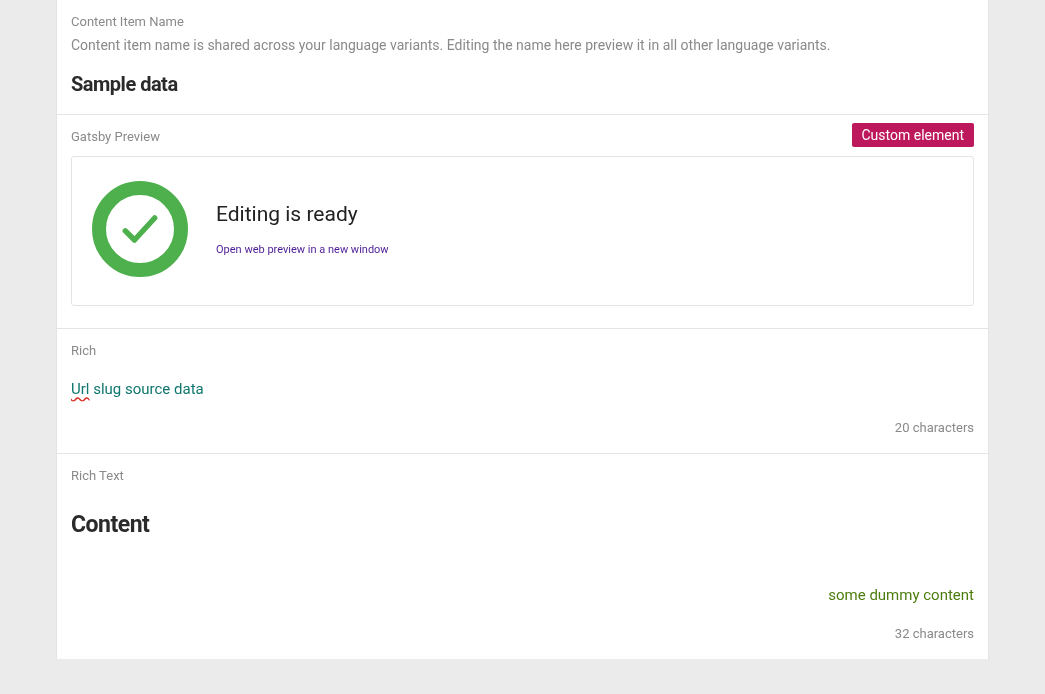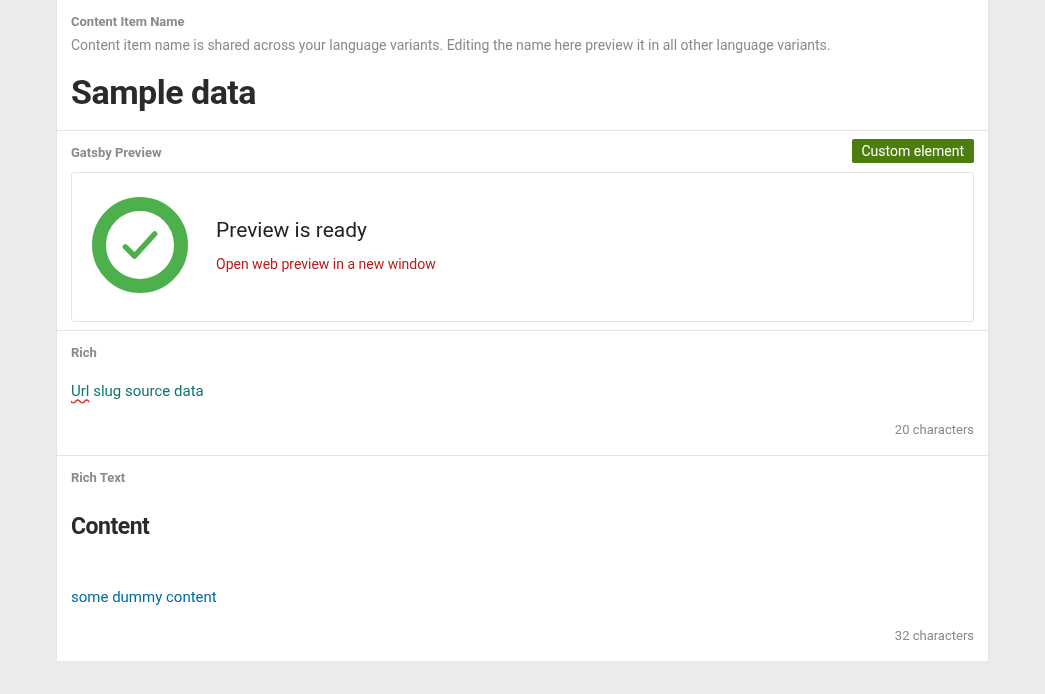--- a/index.html
+++ b/index.html
@@ -19,41 +19,41 @@
       border-left: 1px solid #e4e4e4;
       border-right: 1px solid #e4e4e4;
     }
     .section {
       border-bottom: 1px solid #e4e4e4;
       padding: 14px 14px 18px 14px;
       position: relative;
     }
     .section-label {
       font-size: 13px;
-      font-weight: 700;
+      font-weight: 400;
       color: #8a8a8a;
       margin-bottom: 6px;
     }
     .section-help {
       font-size: 14px;
       color: #8a8a8a;
       line-height: 1.5;
       margin-bottom: 16px;
     }
     .title-heading {
-      font-size: 34px;
+      font-size: 20px;
       font-weight: 700;
       color: #2a2a2a;
       letter-spacing: -0.5px;
     }
     .badge {
       position: absolute;
       right: 14px;
       top: 8px;
-      background: #4d7c0f;
+      background: #be185d;
       color: #fff;
       font-size: 14px;
       padding: 4px 10px;
       border-radius: 2px;
     }
     .preview-box {
       border: 1px solid #e4e4e4;
       border-radius: 3px;
       margin-top: 12px;
       padding: 24px 20px 28px 20px;
@@ -80,22 +80,22 @@
       stroke-linecap: round;
       stroke-linejoin: round;
     }
     .preview-text h2 {
       font-size: 21px;
       font-weight: 400;
       color: #222;
       margin-bottom: 12px;
     }
     .preview-link {
-      color: #b91c1c;
-      font-size: 14px;
+      color: #4c1d95;
+      font-size: 11px;
       text-decoration: none;
       cursor: pointer;
     }
     .field-value {
       font-size: 15px;
       color: #0f766e;
       margin-top: 22px;
     }
     .underline-spellcheck {
       text-decoration: underline wavy #d93025;
@@ -110,24 +110,25 @@
     .richtext-heading {
       font-size: 23px;
       font-weight: 700;
       color: #2a2a2a;
       margin-top: 28px;
       margin-bottom: 48px;
       letter-spacing: -0.5px;
     }
     .richtext-body {
       font-size: 15px;
-      color: #0369a1;
+      color: #4d7c0f;
+      text-align: right;
     }
     .section-gatsby {
-      padding-bottom: 8px;
+      padding-bottom: 22px;
     }
   </style>
 </head>
 <body>
 
 <div class="container">
 
   <div class="section">
     <div class="section-label">Content Item Name</div>
     <div class="section-help">Content item name is shared across your language variants. Editing the name here preview it in all other language variants.</div>
@@ -137,21 +138,21 @@
   <div class="section section-gatsby">
     <div class="section-label">Gatsby Preview</div>
     <div class="badge">Custom element</div>
     <div class="preview-box">
       <div class="check-circle">
         <svg viewBox="0 0 24 24">
             <polyline points="4,13 9,18 20,6"></polyline>
           </svg>
       </div>
       <div class="preview-text">
-        <h2>Preview is ready</h2>
+        <h2>Editing is ready</h2>
         <a class="preview-link">Open web preview in a new window</a>
       </div>
     </div>
   </div>
 
   <div class="section">
     <div class="section-label">Rich</div>
     <div class="field-value">
       <span class="underline-spellcheck">Url</span><span> slug source data</span>
     </div>

